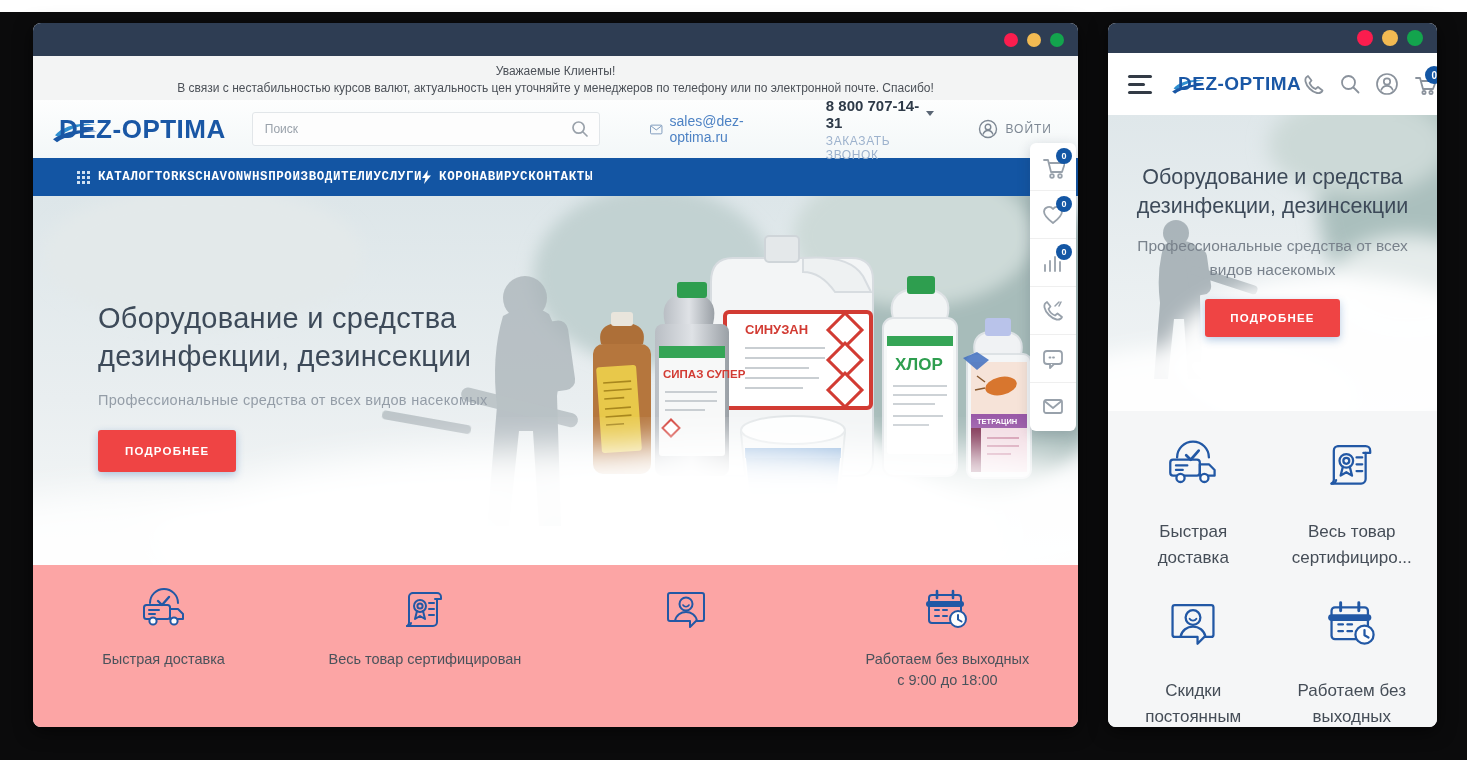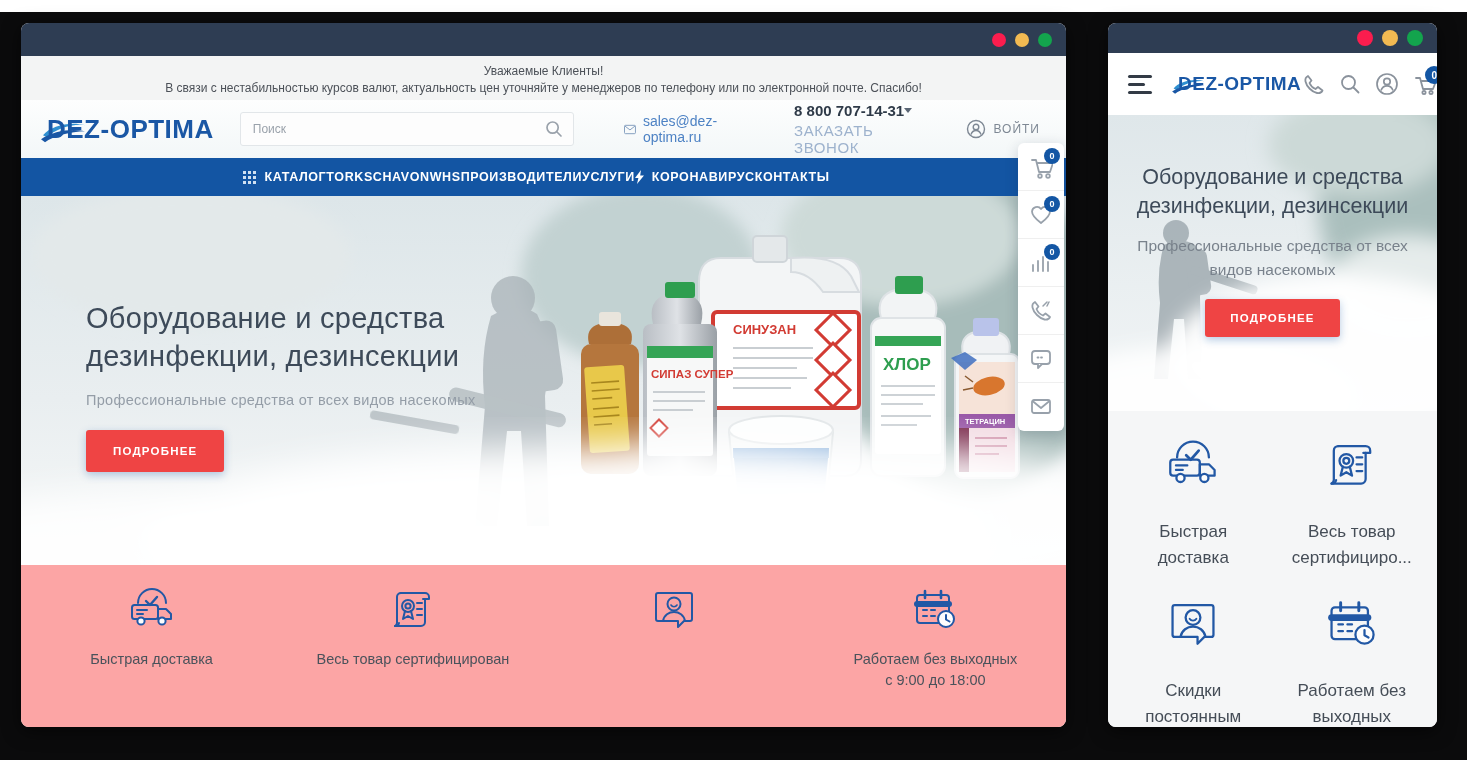--- a/index.html
+++ b/index.html
@@ -4,21 +4,21 @@
 <style>
   * { margin:0; padding:0; box-sizing:border-box; }
   html,body { background:#0b0b0c; }
   body { font-family:"Liberation Sans","DejaVu Sans",sans-serif; width:1467px; height:760px; overflow:hidden; }
   .stage { position:relative; width:1467px; height:760px; background:#0b0b0c; }
   .stage::before { content:''; position:absolute; top:0; left:0; right:0; height:12px; background:#fff; }
 
   
   .window { position:absolute; top:23px; border-radius:8px; overflow:hidden; background:#fff;
             box-shadow:0 4px 18px rgba(0,0,0,.6); }
-  .win-desktop { left:21px; width:1045px; height:704px; }
+  .win-desktop { left:33px; width:1045px; height:704px; }
   .win-mobile  { left:1108px; width:329px; height:704px; }
   .titlebar { position:relative; height:33px; background:#2e3d53; }
   .win-mobile .titlebar { height:30px; }
   .lights { position:absolute; right:14px; top:0; bottom:0; display:flex; align-items:center; gap:9px; }
   .light { width:14px; height:14px; border-radius:50%; }
   .win-mobile .light { width:16px; height:16px; }
   .light.red{background:#fb1d4e;} .light.amber{background:#f2ba52;} .light.green{background:#13a44d;}
 
   
   .notice { height:44px; background:#f3f4f4; text-align:center; padding-top:6px; color:#4c5158; }
@@ -34,27 +34,27 @@
                border:1px solid #e2e6e9; border-radius:3px; display:flex; align-items:center; }
   .searchbox input { flex:1; border:0; outline:0; background:transparent; padding:0 34px 0 12px;
                      font-size:12px; color:#000000; font-family:Liberation Sans, sans-serif; }
   .searchbox input::placeholder { color:#9aa2ab; }
   .search-btn { position:absolute; right:8px; top:6px; width:22px; height:22px; border:0; background:transparent; cursor:pointer; }
   .hdr-email { display:flex; align-items:center; gap:7px; margin-left:50px; }
   .hdr-email a { font-size:14px; color:#4d82c4; text-decoration:none; }
   .hdr-phone { margin-left:38px; text-align:left; }
   .hdr-phone .num { font-size:15px; font-weight:bold; color:#2e3a48; display:flex; align-items:center; }
   .caret { width:0; height:0; border-left:4px solid transparent; border-right:4px solid transparent; border-top:5px solid #5a6675; }
-  .hdr-phone .cb { font-size:15px; letter-spacing:.6px; color:#9db2cd; margin-top:3px; }
+  .hdr-phone .cb { font-size:12px; letter-spacing:.6px; color:#9db2cd; margin-top:3px; }
   .hdr-login { display:flex; align-items:center; gap:7px; margin-left:44px; color:#7e8894;
                font-size:12px; letter-spacing:1px; cursor:pointer; }
 
   
   .navbar { height:38px; background:#1355a3; display:flex; align-items:center;
-            padding:0 58px 0 44px; justify-content:center; }
+            padding:0 58px 0 44px; justify-content:flex-start;font-family:Liberation Mono, monospace; }
   .nav-item { display:flex; align-items:center; gap:8px; color:#fff; font-size:12.5px; font-weight:bold;
               letter-spacing:.6px; cursor:pointer; white-space:nowrap; }
 
   
   .hero { position:relative; height:369px; overflow:hidden; background:#e9eef0; }
   .hero svg.scene { position:absolute; inset:0; }
   .hero-text { position:absolute; left:65px; top:104px; }
   .hero-title { font-size:29px; font-weight:500; color:#3d4a59; line-height:1.3; letter-spacing:.3px; }
   .hero-sub { margin-top:17px; font-size:14.5px; color:#949da7; letter-spacing:.3px; }
   .btn-cta { display:inline-block; margin-top:22px; background:#ef4444; color:#fff; font-size:11.5px;

